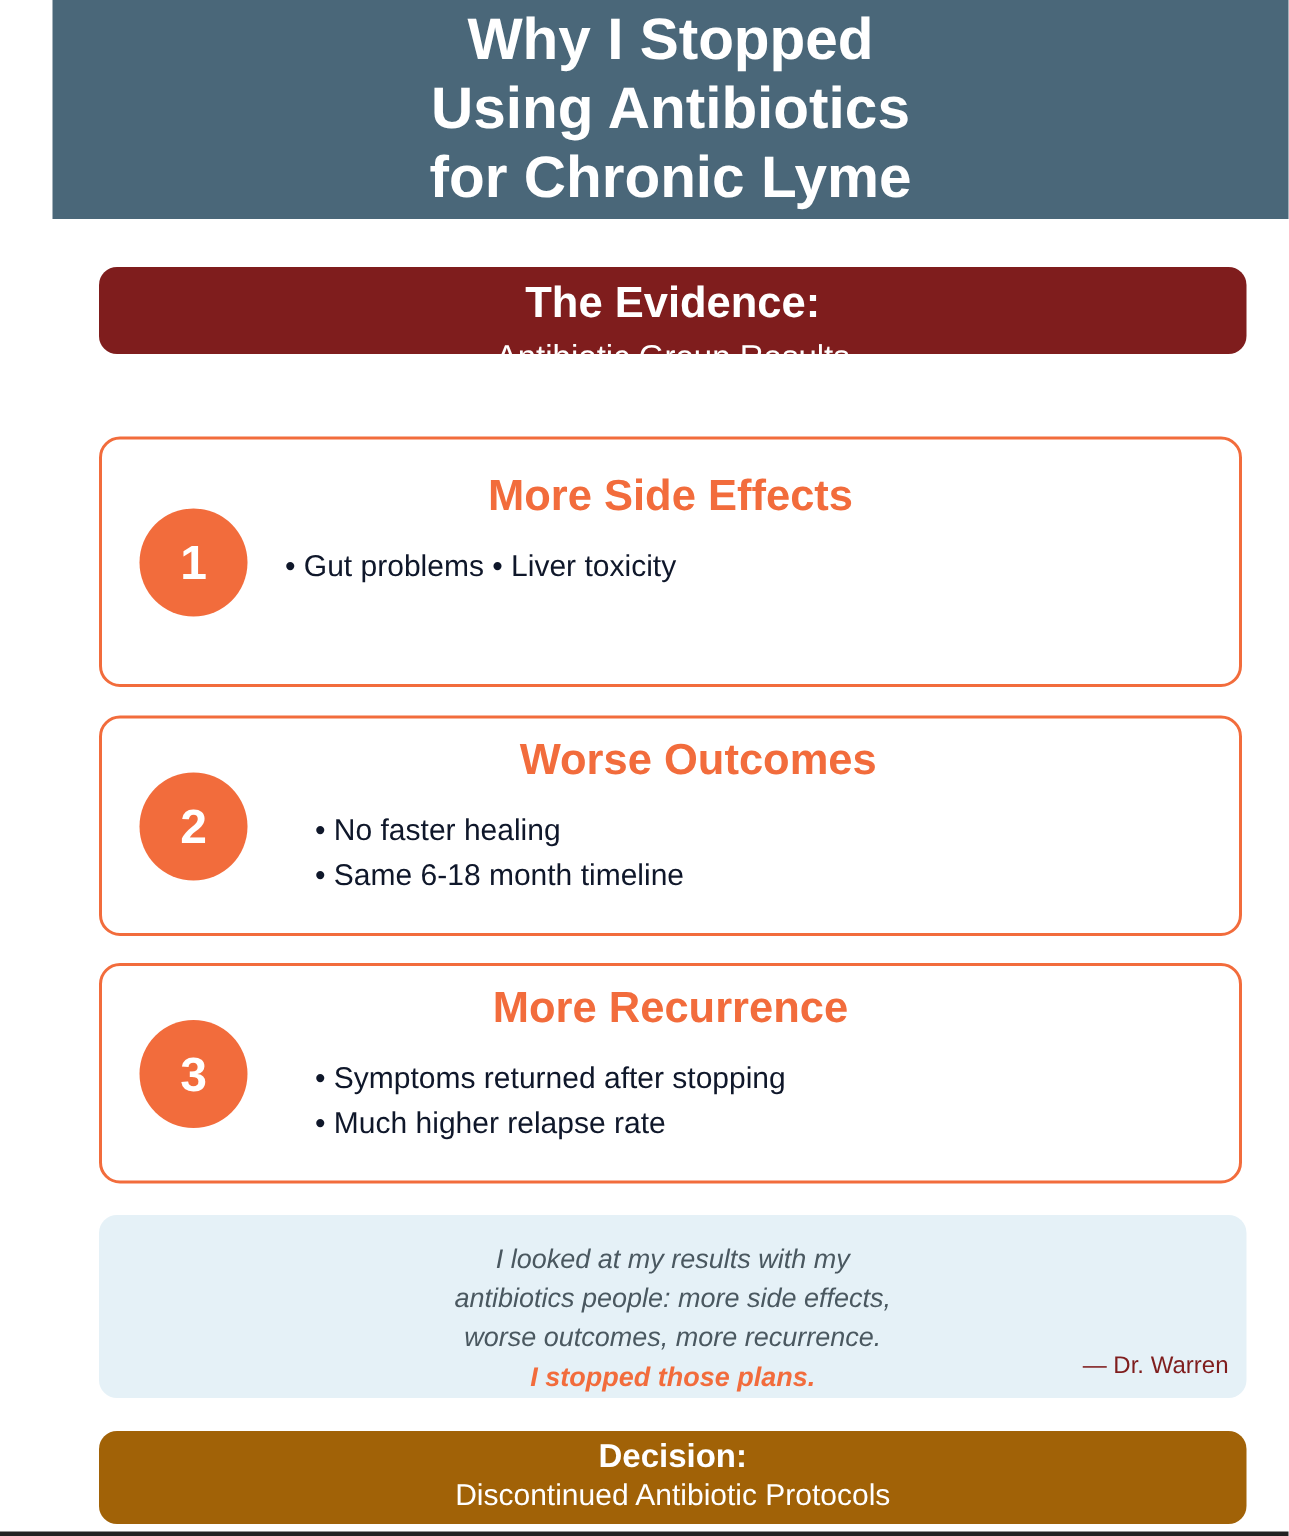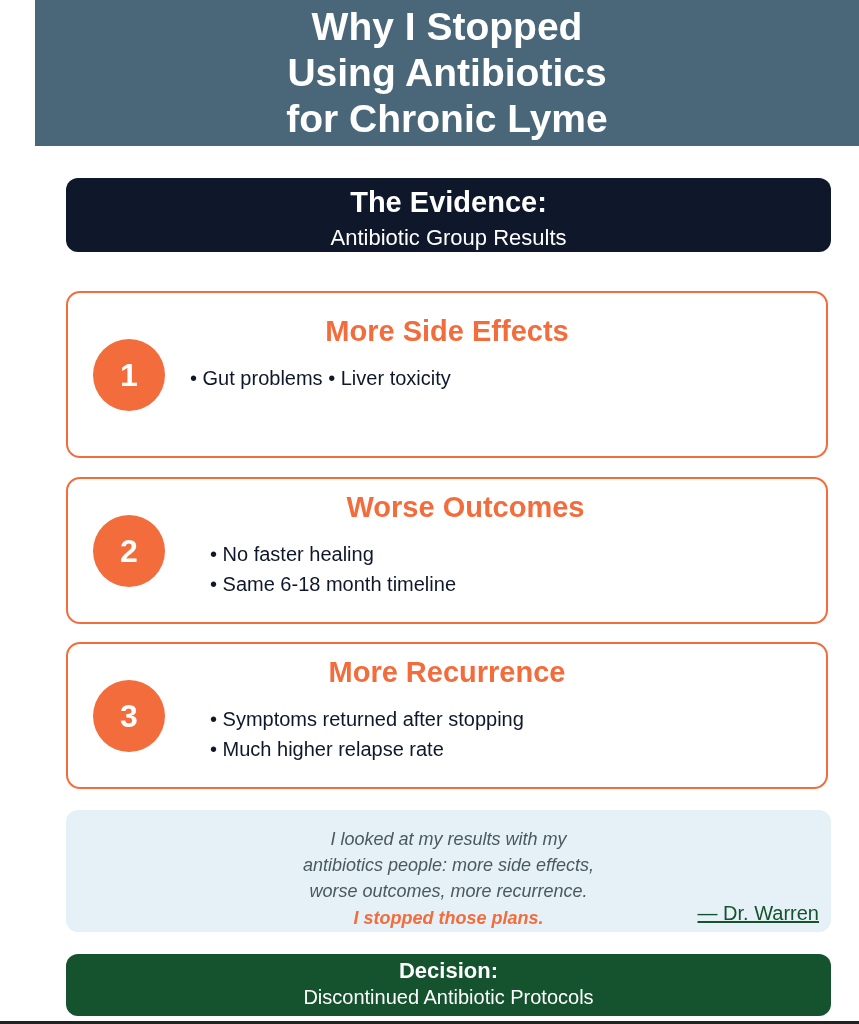--- a/index.html
+++ b/index.html
@@ -7,22 +7,22 @@
     width:859px; height:1024px; background:#ffffff; position:relative; overflow:hidden;
     font-family:"Liberation Sans", sans-serif;
   }
   .header {
     position:absolute; left:35px; top:0; width:824px; height:146px;
     background:#4a6779; color:#fff; text-align:center;
     display:flex; flex-direction:column; justify-content:center;
   }
   .header .line { font-size:39px; font-weight:bold; line-height:46px; }
   .evidence {
-    position:absolute; left:66px; top:178px; width:765px; height:74px;
-    background:#0f172a; border-radius:12px; color:#fff; text-align:center;
+    position:absolute; left:66px; top:178px; width:765px; height:58px;
+    background:#7f1d1d; border-radius:12px; color:#fff; text-align:center;
   }
   .evidence .t1 { font-size:29px; font-weight:bold; margin-top:6px; line-height:36px; }
   .evidence .t2 { font-size:22px; margin-top:4px; line-height:28px; }
   .card {
     position:absolute; left:66px; width:762px; background:#fff;
     border:2px solid #f26c3c; border-radius:14px; box-sizing:border-box;
   }
   .card .num {
     position:absolute; left:25px; width:72px; height:72px; border-radius:50%;
     background:#f26c3c; color:#fff; font-size:32px; font-weight:bold;
@@ -39,25 +39,25 @@
     position:absolute; left:66px; top:810px; width:765px; height:122px;
     background:#e5f1f7; border-radius:12px; text-align:center;
   }
   .quote .q { font-style:italic; color:#4a5860; font-size:18px; line-height:26px; }
   .quote .lines { position:absolute; left:0; right:0; top:16px; }
   .quote .stop {
     position:absolute; left:0; right:0; top:98px; color:#f26c3c;
     font-style:italic; font-weight:bold; font-size:18px;
   }
   .quote .author {
-    position:absolute; right:12px; top:92px; font-size:20px; color:#14532d;text-decoration:underline;
+    position:absolute; right:12px; top:92px; font-size:16px; color:#7f1d1d;
   }
   .decision {
     position:absolute; left:66px; top:954px; width:765px; height:62px;
-    background:#14532d; border-radius:12px; color:#fff; text-align:center;
+    background:#a16207; border-radius:12px; color:#fff; text-align:center;
   }
   .decision .d1 { font-size:22px; font-weight:bold; line-height:26px; margin-top:4px; }
   .decision .d2 { font-size:20px; line-height:26px; }
   .bottom-rule { position:absolute; left:0; top:1021px; width:859px; height:3px; background:#222; }
 </style>
 </head>
 <body>
 
 <div class="header">
   <div class="line">Why I Stopped</div>

